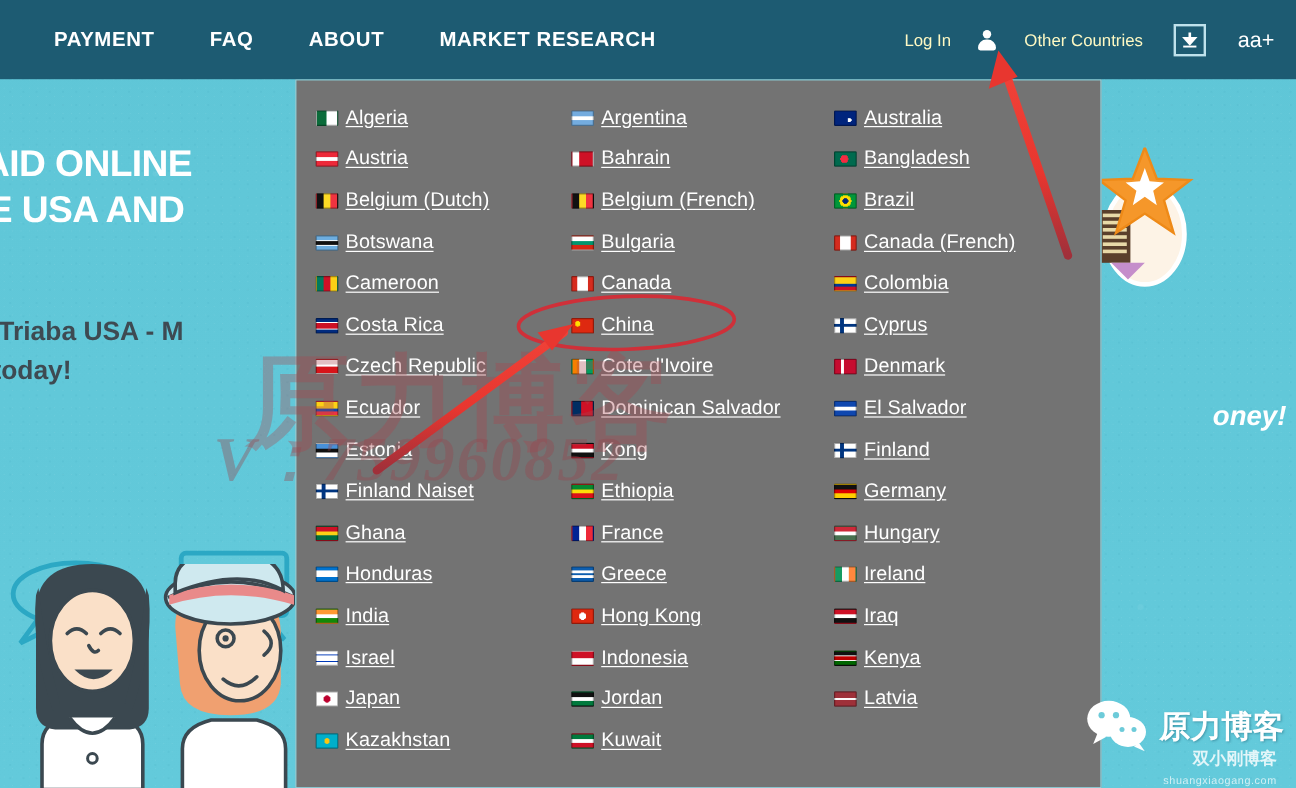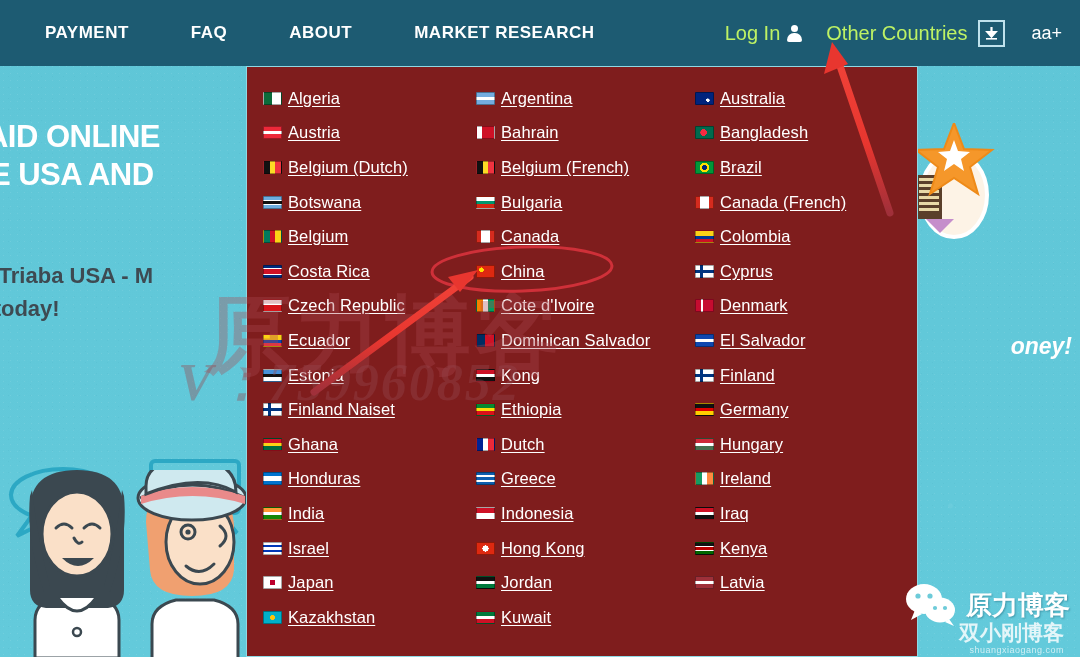--- a/index.html
+++ b/index.html
@@ -20,39 +20,39 @@
   #noise{position:absolute;inset:0;opacity:.25;
     background-image:
       radial-gradient(rgba(255,255,255,.35) .6px, transparent .7px),
       radial-gradient(rgba(0,90,120,.18) .6px, transparent .7px);
     background-size:7px 7px,11px 11px;
     background-position:0 0,3px 5px;}
 
   
   #topbar{position:absolute;left:0;top:0;width:1080px;height:66px;
     background:#1d5b72;z-index:40;}
-  #topbar .nav-left{position:absolute;left:22px;top:0;height:66px;display:flex;align-items:center;gap:16px;}
+  #topbar .nav-left{position:absolute;left:22px;top:0;height:66px;display:flex;align-items:center;gap:0;}
   #topbar .nav-left a{color:#fff;text-decoration:none;font-size:17px;
     letter-spacing:.5px;font-weight:bold;padding:0 23px;white-space:nowrap;
     font-family:"Liberation Sans",sans-serif;}
   #topbar .nav-right{position:absolute;right:18px;top:0;height:66px;display:flex;align-items:center;gap:0;}
-  #topbar .nav-right .item{color:#bef264;font-size:20px;display:flex;align-items:center;
-    gap:7px;padding:0 12px;white-space:nowrap;text-decoration:none;}
+  #topbar .nav-right .item{color:#fef9c3;font-size:14px;display:flex;align-items:center;
+    gap:22px;padding:0 12px;white-space:nowrap;text-decoration:none;}
   .person-icon{display:inline-block;width:15px;height:16px;position:relative;}
   .person-icon::before{content:"";position:absolute;left:4px;top:0;width:7px;height:7px;border-radius:50%;background:#fff;}
   .person-icon::after{content:"";position:absolute;left:0;top:8px;width:15px;height:9px;background:#fff;
     border-radius:7px 7px 2px 2px;}
   .dl-box{width:27px;height:27px;border:2px solid #bfe2ec;display:flex;align-items:center;justify-content:center;
     box-sizing:border-box;margin-left:4px;}
   .dl-box svg{display:block;}
   .aaplus{font-size:18px;color:#fff;padding-left:14px;}
 
   
   #dropdown{position:absolute;left:246px;top:66px;width:672px;height:591px;
-    background:#7f1d1d;border:1px solid #8fd9e4;box-sizing:border-box;z-index:30;
+    background:#737373;border:1px solid #8fd9e4;box-sizing:border-box;z-index:30;
     padding:14px 0 0 0;overflow:hidden;}
   #dropdown .cols{display:flex;height:100%;padding-left:10px;box-sizing:border-box;}
   #dropdown .col{width:213px;flex:0 0 213px;}
   #dropdown .col:nth-child(2){width:219px;flex:0 0 219px;}
   .c-item{display:flex;align-items:center;gap:6px;height:34.6px;padding-left:6px;}
   .c-item a{color:#ffffff;font-size:16.5px;text-decoration:underline;
     text-underline-offset:2px;white-space:nowrap;letter-spacing:.1px;}
   .flag{width:19px;height:13px;flex:0 0 19px;border:1px solid rgba(0,0,0,.35);
     box-sizing:border-box;display:block;border-radius:1px;}
 
@@ -76,21 +76,21 @@
   
   .wm{position:absolute;z-index:50;pointer-events:none;}
   #wm-cn{left:205px;top:278px;font-size:86px;font-weight:bold;color:rgba(170,70,80,.34);
     letter-spacing:4px;font-family:"DejaVu Sans",sans-serif;}
   #wm-v{left:178px;top:348px;font-size:52px;font-weight:bold;font-style:italic;
     color:rgba(150,70,80,.38);letter-spacing:2px;font-family:"Liberation Serif",serif;}
   #wechat{position:absolute;right:10px;top:583px;z-index:55;display:flex;align-items:center;gap:9px;}
   #wechat .wtext{color:#ffffff;font-size:26px;font-weight:bold;
     text-shadow:1px 1px 2px rgba(0,60,80,.35);font-family:"DejaVu Sans",sans-serif;}
   #wm-sxg{position:absolute;right:16px;top:622px;z-index:56;text-align:right;}
-  #wm-sxg .t1{color:rgba(255,255,255,.82);font-size:21px;font-weight:bold;
+  #wm-sxg .t1{color:rgba(255,255,255,.82);font-size:14px;font-weight:bold;
     font-family:"DejaVu Sans",sans-serif;line-height:22px;}
   #wm-sxg .t2{color:rgba(255,255,255,.7);font-size:9px;letter-spacing:.5px;line-height:12px;}
 </style>
 </head>
 <body>
 
 <div id="page-bg">
   <div id="noise"></div>
 </div>
 
@@ -210,21 +210,21 @@
         <div class="c-item">
           <span class="flag" style="background: linear-gradient(90deg, rgb(17, 17, 17) 33%, rgb(253, 218, 37) 33%, rgb(253, 218, 37) 66%, rgb(239, 51, 64) 66%);"></span>
           <a href="#">Belgium (Dutch)</a>
         </div>
         <div class="c-item">
           <span class="flag" style="background: linear-gradient(rgb(109, 173, 223) 28%, rgb(255, 255, 255) 28%, rgb(255, 255, 255) 36%, rgb(17, 17, 17) 36%, rgb(17, 17, 17) 64%, rgb(255, 255, 255) 64%, rgb(255, 255, 255) 72%, rgb(109, 173, 223) 72%);"></span>
           <a href="#">Botswana</a>
         </div>
         <div class="c-item">
           <span class="flag" style="background: linear-gradient(90deg, rgb(0, 122, 94) 33%, rgb(206, 17, 38) 33%, rgb(206, 17, 38) 66%, rgb(252, 209, 22) 66%);"></span>
-          <a href="#">Belgium</a>
+          <a href="#">Cameroon</a>
         </div>
         <div class="c-item">
           <span class="flag" style="background: linear-gradient(rgb(0, 43, 127) 20%, rgb(255, 255, 255) 20%, rgb(255, 255, 255) 30%, rgb(206, 17, 38) 30%, rgb(206, 17, 38) 70%, rgb(255, 255, 255) 70%, rgb(255, 255, 255) 80%, rgb(0, 43, 127) 80%);"></span>
           <a href="#">Costa Rica</a>
         </div>
         <div class="c-item">
           <span class="flag" style="background: linear-gradient(rgb(255, 255, 255) 50%, rgb(215, 20, 26) 50%);"></span>
           <a href="#">Czech Republic</a>
         </div>
         <div class="c-item">
@@ -300,33 +300,33 @@
         <div class="c-item">
           <span class="flag" style="background: linear-gradient(rgb(206, 17, 38) 33%, rgb(255, 255, 255) 33%, rgb(255, 255, 255) 66%, rgb(17, 17, 17) 66%);"></span>
           <a href="#">Kong</a>
         </div>
         <div class="c-item">
           <span class="flag" style="background: linear-gradient(rgb(7, 137, 48) 33%, rgb(252, 221, 9) 33%, rgb(252, 221, 9) 66%, rgb(218, 18, 26) 66%);"></span>
           <a href="#">Ethiopia</a>
         </div>
         <div class="c-item">
           <span class="flag" style="background: linear-gradient(90deg, rgb(0, 35, 149) 33%, rgb(255, 255, 255) 33%, rgb(255, 255, 255) 66%, rgb(237, 41, 57) 66%);"></span>
-          <a href="#">Dutch</a>
+          <a href="#">France</a>
         </div>
         <div class="c-item">
           <span class="flag" style="background: linear-gradient(rgb(13, 94, 175) 20%, rgb(255, 255, 255) 20%, rgb(255, 255, 255) 40%, rgb(13, 94, 175) 40%, rgb(13, 94, 175) 60%, rgb(255, 255, 255) 60%, rgb(255, 255, 255) 80%, rgb(13, 94, 175) 80%);"></span>
           <a href="#">Greece</a>
         </div>
         <div class="c-item">
+          <span class="flag" style="background: radial-gradient(circle, rgb(255, 255, 255) 0px, rgb(255, 255, 255) 3px, transparent 3.2px), linear-gradient(rgb(222, 41, 16), rgb(222, 41, 16));"></span>
+          <a href="#">Hong Kong</a>
+        </div>
+        <div class="c-item">
           <span class="flag" style="background: linear-gradient(rgb(206, 17, 38) 50%, rgb(255, 255, 255) 50%);"></span>
           <a href="#">Indonesia</a>
-        </div>
-        <div class="c-item">
-          <span class="flag" style="background: radial-gradient(circle, rgb(255, 255, 255) 0px, rgb(255, 255, 255) 3px, transparent 3.2px), linear-gradient(rgb(222, 41, 16), rgb(222, 41, 16));"></span>
-          <a href="#">Hong Kong</a>
         </div>
         <div class="c-item">
           <span class="flag" style="background: linear-gradient(rgb(17, 17, 17) 33%, rgb(255, 255, 255) 33%, rgb(255, 255, 255) 66%, rgb(0, 122, 61) 66%);"></span>
           <a href="#">Jordan</a>
         </div>
         <div class="c-item">
           <span class="flag" style="background: linear-gradient(rgb(0, 122, 61) 33%, rgb(255, 255, 255) 33%, rgb(255, 255, 255) 66%, rgb(206, 17, 38) 66%);"></span>
           <a href="#">Kuwait</a>
         </div>
       </div>

